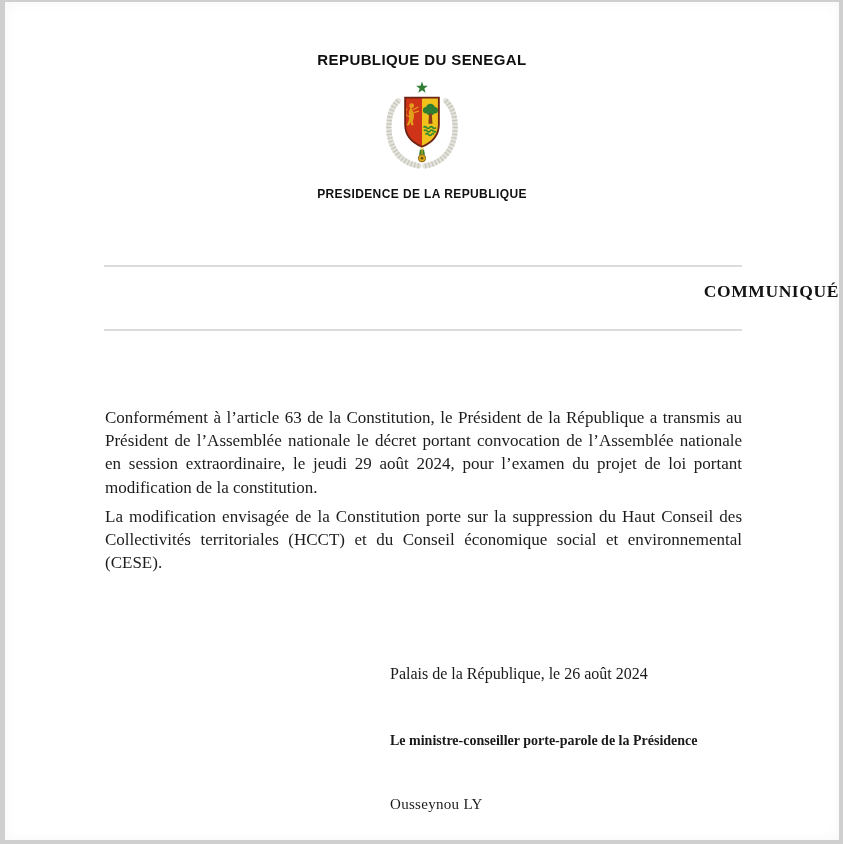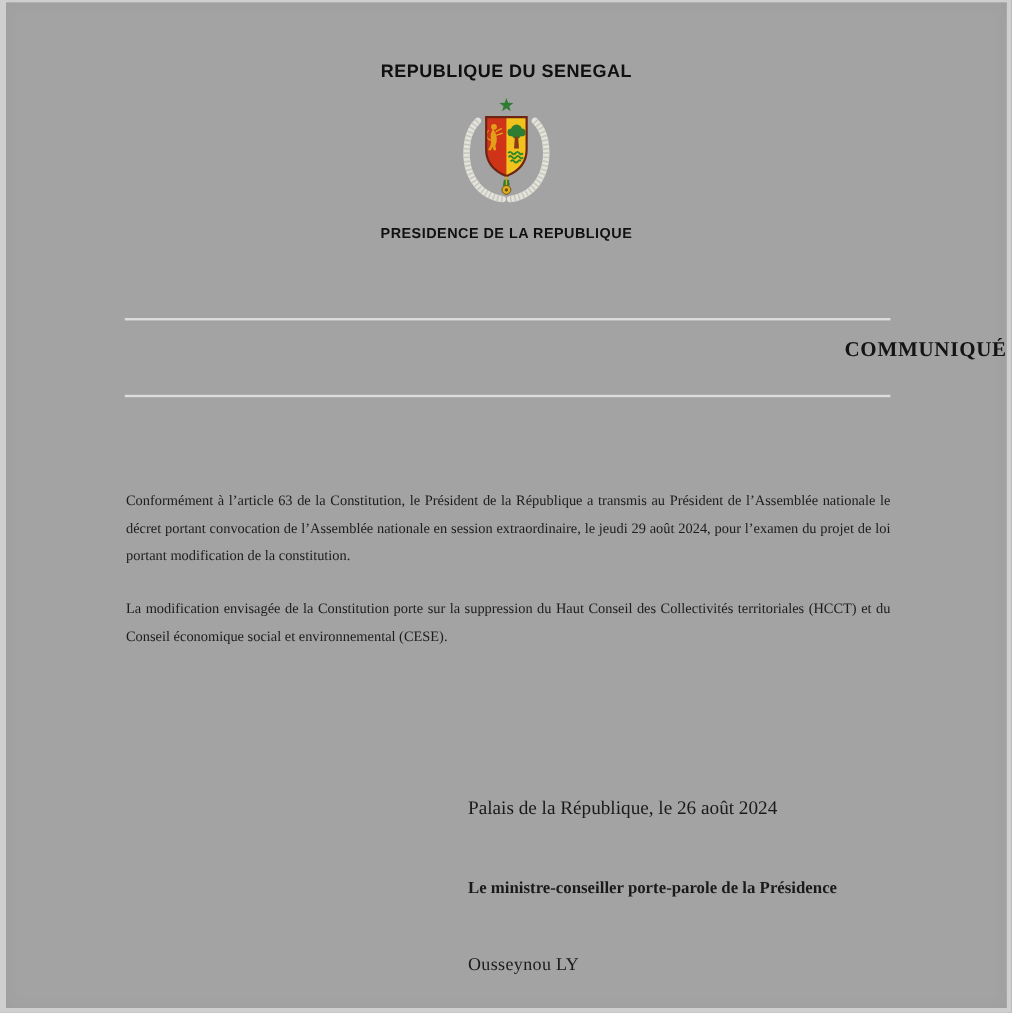--- a/index.html
+++ b/index.html
@@ -3,21 +3,21 @@
 <meta charset="utf-8">
 <style>
   html,body{margin:0;padding:0;}
   body{
     width:843px;height:844px;position:relative;overflow:hidden;
     background:#cfcfcf;
     font-family:"Liberation Serif",serif;
   }
   .page{
     position:absolute;left:5px;top:2px;right:4px;bottom:4px;
-    background:#a3a3a3;
+    background:#ffffff;
     box-shadow:inset 0 0 14px rgba(0,0,0,0.035);
   }
   .country-title{
     position:absolute;top:49px;left:0;right:0;text-align:center;
     font-family:"Liberation Sans",sans-serif;font-weight:bold;font-size:15px;
     letter-spacing:.4px;color:#101010;
   }
   .emblem{
     position:absolute;top:74px;left:50%;transform:translateX(-50%);
     width:92px;height:97px;
@@ -34,25 +34,25 @@
   }
   .rule-top{top:263px;}
   .rule-bottom{top:327px;}
   .doc-title{
     position:absolute;top:279px;left:0;right:0;text-align:right;
     font-family:"Liberation Serif",serif;font-weight:bold;font-size:17.5px;
     letter-spacing:.6px;color:#141414;
   }
   .body-text{
     position:absolute;top:404px;left:100px;width:637px;
-    font-size:12px;line-height:23.2px;color:#1c1c1c;
+    font-size:17px;line-height:23.2px;color:#1c1c1c;
     text-align:justify;
   }
   .body-text p{margin:0;}
-  .body-text p + p{margin-top:20px;}
+  .body-text p + p{margin-top:6px;}
   .signature{
     position:absolute;left:373px;top:651px;
     font-size:16px;color:#1a1a1a;
   }
   .sig-line{margin:12px;white-space:nowrap;}
   .sig-role{margin-top:50px;font-weight:bold;font-size:14px;}
   .sig-name{margin-top:47px;font-weight:normal;font-size:15px;letter-spacing:.3px;}
 </style>
 </head>
 <body>

